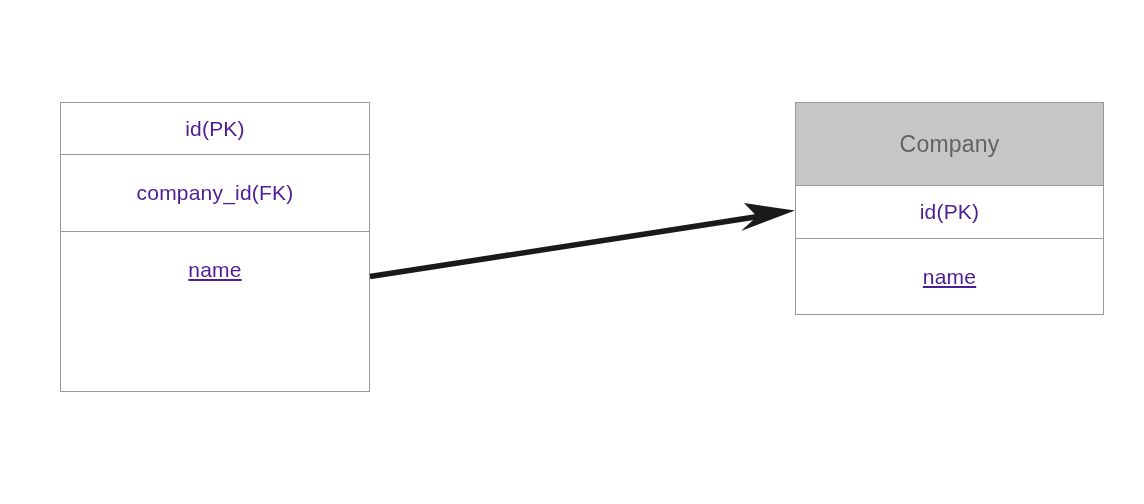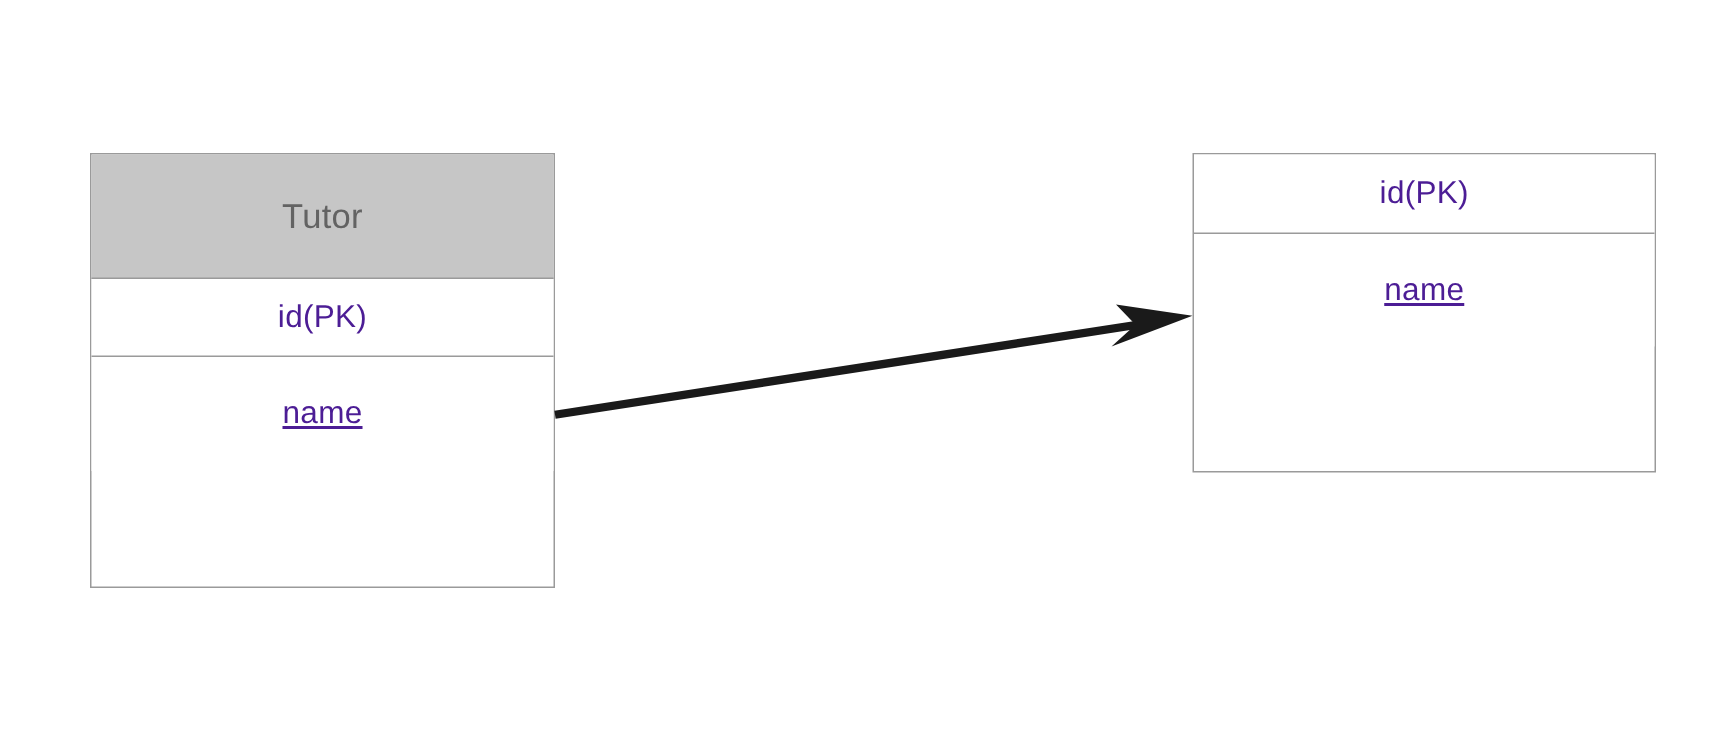--- a/index.html
+++ b/index.html
@@ -88,26 +88,27 @@
     height: 504px;
     pointer-events: none;
   }
 </style>
 </head>
 <body>
 
 <div id="canvas">
 
   <div class="entity-table" id="table-tutor">
-    <div class="entity-header">Tutor</div>
     <div class="entity-row row-0">id(PK)</div>
+    <div class="entity-row row-1">company_id(FK)</div>
     <div class="entity-row row-2 last">name</div>
   </div>
 
   <div class="entity-table" id="table-company">
+    <div class="entity-header">Company</div>
     <div class="entity-row row-0">id(PK)</div>
     <div class="entity-row row-1 last">name</div>
   </div>
 
   <svg id="relationship-layer" viewBox="0 0 1144 504">
     <g>
       <line x1="370" y1="276.5" x2="768" y2="215" stroke="#1a1a1a" stroke-width="5.5" stroke-linecap="butt"></line>
       <polygon points="795,210.5 744,203 757,216.5 741,231" fill="#1a1a1a"></polygon>
     </g>
   </svg>

